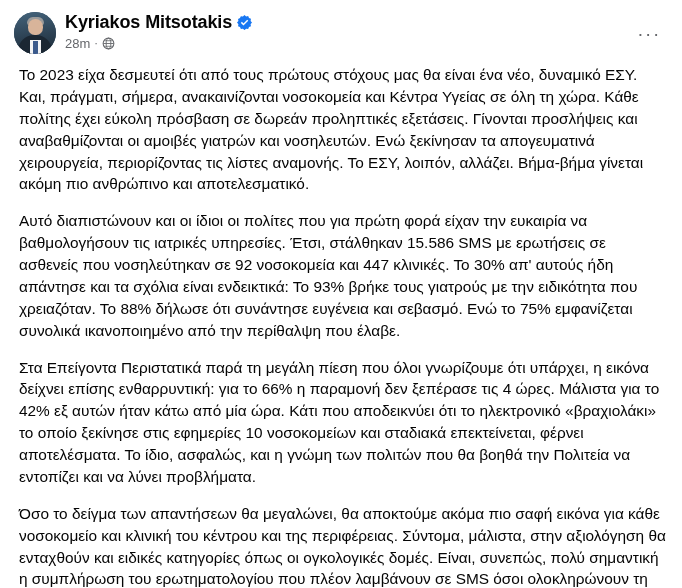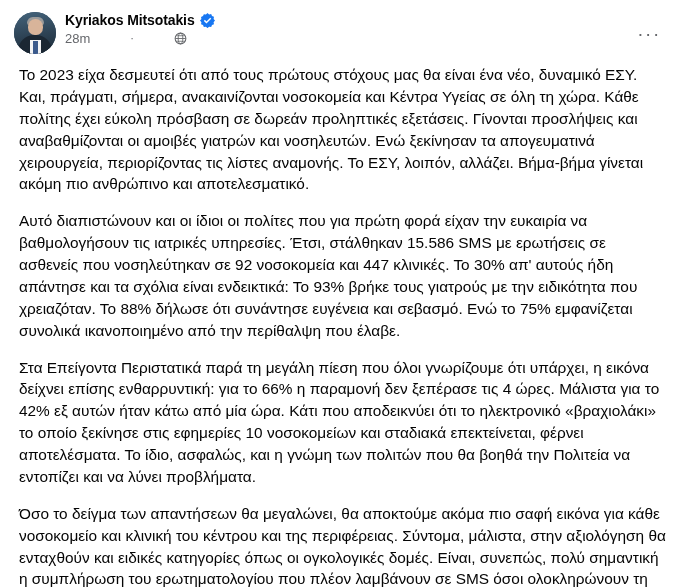--- a/index.html
+++ b/index.html
@@ -94,39 +94,38 @@
     display: flex;
     flex-direction: column;
     justify-content: center;
   }
   .name-row {
     display: flex;
     align-items: center;
     line-height: 1.1;
   }
   .page-name {
-    font-size: 14px;
+    font-size: 18px;
     font-weight: bold;
     color: #050505;
     letter-spacing: -0.1px;
   }
   .verified {
     width: 15px;
     height: 15px;
     margin-left: 5px;
     flex: 0 0 15px;
     display: inline-block;
   }
   .meta-row {
     display: flex;
     align-items: center;
     margin-top: 3px;
     color: #65676b;
     font-size: 13px;
-    gap: 36px;
   }
   .meta-dot {
     margin: 0 4px;
     font-size: 11px;
     line-height: 1;
   }
   .globe-icon {
     width: 13px;
     height: 13px;
     display: inline-block;

